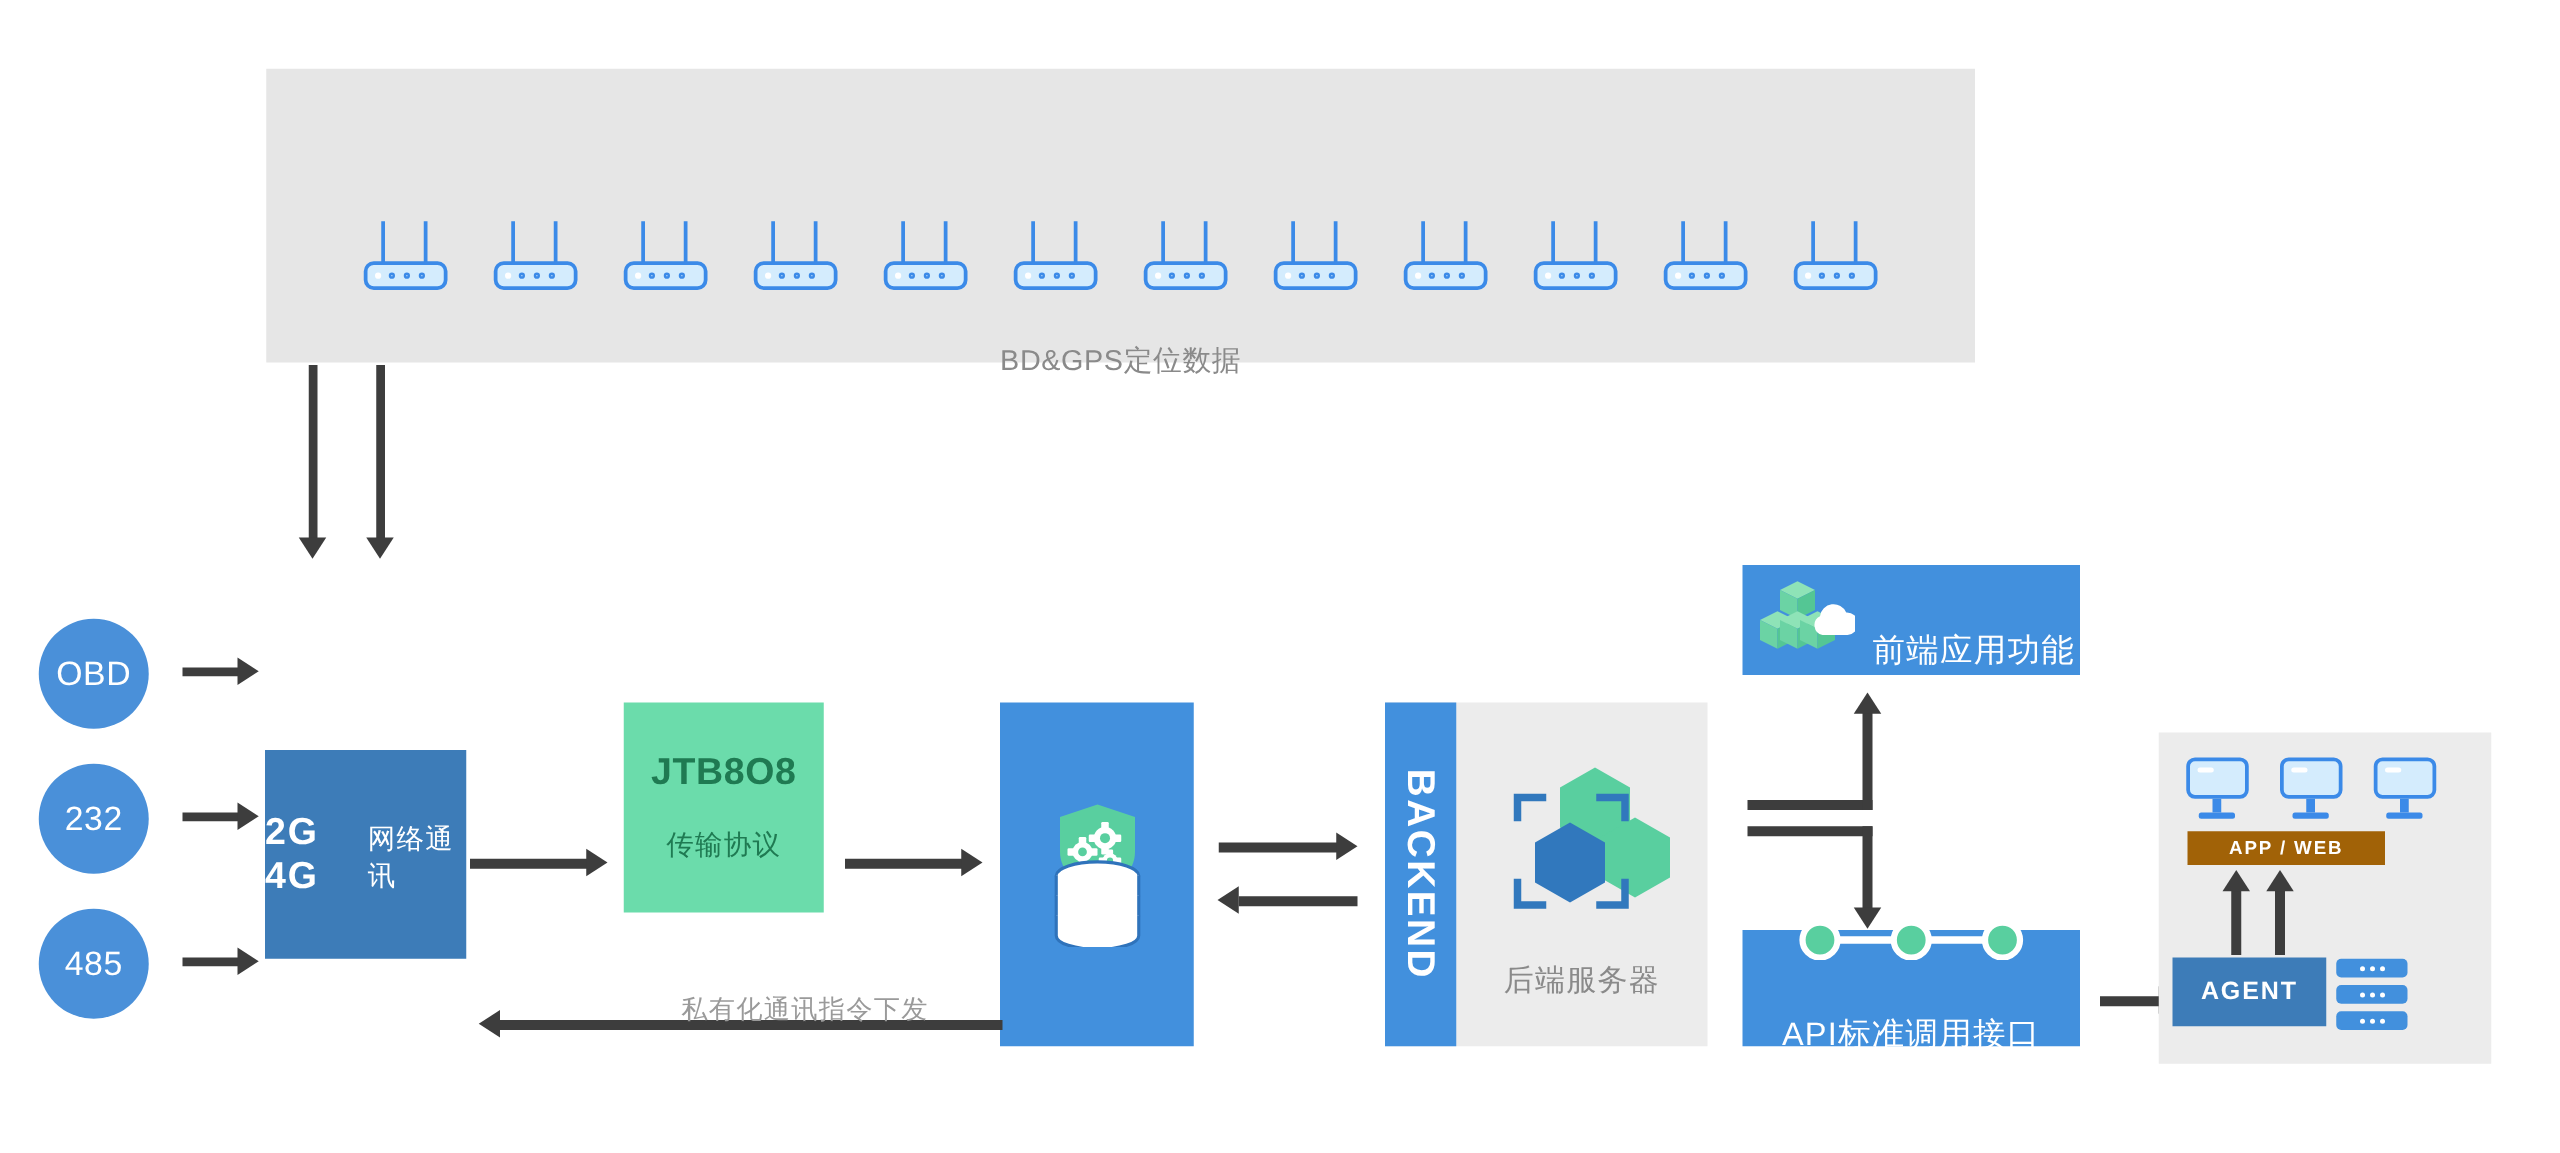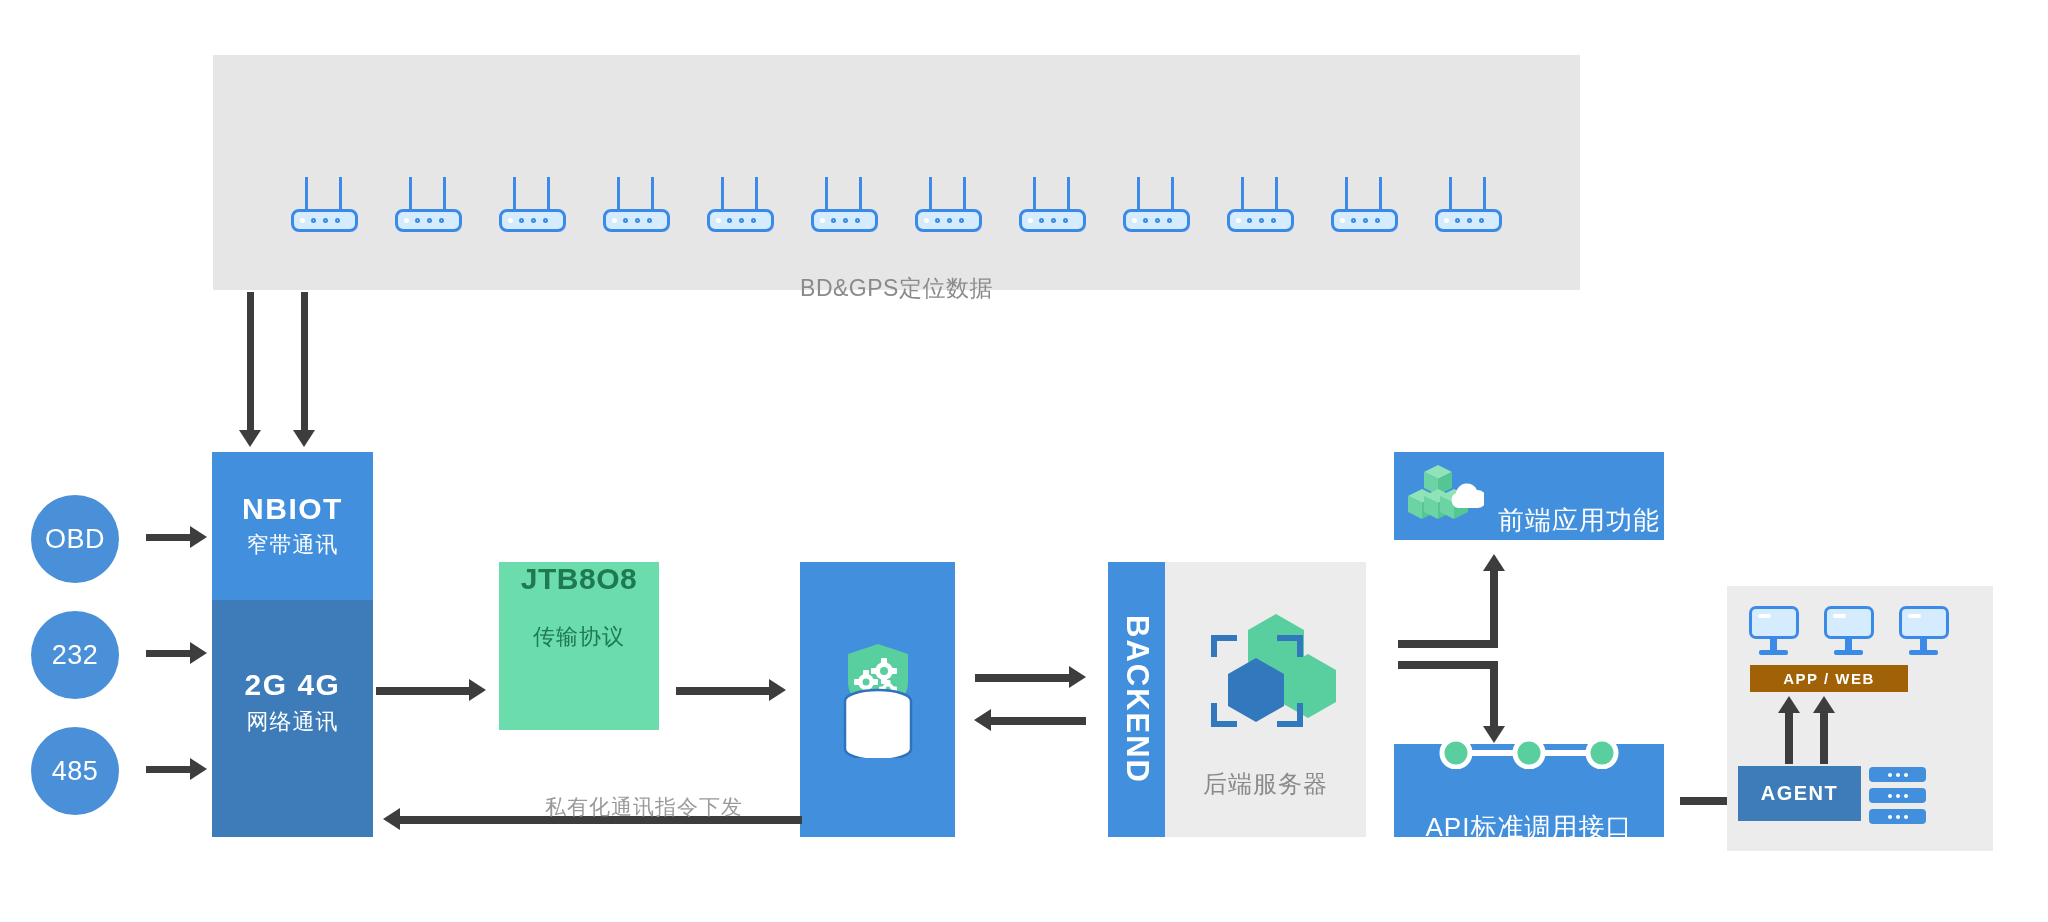--- a/index.html
+++ b/index.html
@@ -56,31 +56,31 @@
   #c-232{left:31px;top:611px;}
   #c-485{left:31px;top:727px;}
 
   
   #nbiot-stack{left:212px;top:452px;width:161px;height:385px;}
   #nbiot-top{
     position:absolute;left:0;top:0;width:100%;height:148px;background:#4290dd;
     display:flex;flex-direction:column;align-items:center;justify-content:center;
   }
   #nbiot-bot{
-    position:absolute;left:0;top:148px;width:100%;height:237px;background:#3d7cb8;
-    display:flex;flex-direction:column;align-items:center;justify-content:flex-start;
-    padding-top:68px;box-sizing:border-box;
+    position:absolute;left:0;top:148px;width:100%;height:167px;background:#3d7cb8;
+    display:flex;flex-direction:row;align-items:center;justify-content:flex-start;
+    box-sizing:border-box;
   }
   .blk-title{color:#ffffff;font-size:30px;font-weight:bold;letter-spacing:1.5px;line-height:1.15;}
   .blk-sub{color:#ffffff;font-size:22px;margin-top:4px;letter-spacing:1px;}
 
   
   #jtb-box{
     left:499px;top:562px;width:160px;height:168px;background:#6bdcab;
-    display:flex;flex-direction:column;align-items:center;gap:20px;
+    display:flex;flex-direction:column;align-items:center;justify-content:center;gap:20px;
   }
   #jtb-box .t{color:#1f7a52;font-size:30px;font-weight:bold;letter-spacing:.5px;}
   #jtb-box .s{color:#1f7a52;font-size:22px;margin-top:6px;letter-spacing:1px;}
 
   
   #db-box{left:800px;top:562px;width:155px;height:275px;background:#4290dd;}
   #db-icon{position:absolute;left:50%;top:50%;transform:translate(-50%,-50%);}
 
   
   #backend-box{left:1108px;top:562px;width:258px;height:275px;background:#ececec;}
@@ -289,24 +289,20 @@
   </div>
 
 <div class="abs ar-line" style="left:146px;top:534px;width:45px;height:7px;"></div>
 <div class="abs ar-head-r" style="left:190px;top:526px;"></div>
 <div class="abs ar-line" style="left:146px;top:650px;width:45px;height:7px;"></div>
 <div class="abs ar-head-r" style="left:190px;top:642px;"></div>
 <div class="abs ar-line" style="left:146px;top:766px;width:45px;height:7px;"></div>
 <div class="abs ar-head-r" style="left:190px;top:758px;"></div>
 
 <div class="abs" id="nbiot-stack">
-  <div id="nbiot-top">
-    <div class="blk-title">NBIOT</div>
-    <div class="blk-sub">窄带通讯</div>
-  </div>
   <div id="nbiot-bot">
     <div class="blk-title">2G 4G</div>
     <div class="blk-sub">网络通讯</div>
   </div>
 </div>
 
 <div class="abs ar-line" style="left:376px;top:687px;width:94px;height:8px;"></div>
 <div class="abs ar-head-r" style="left:469px;top:679px;"></div>
 
 <div class="abs" id="jtb-box">

